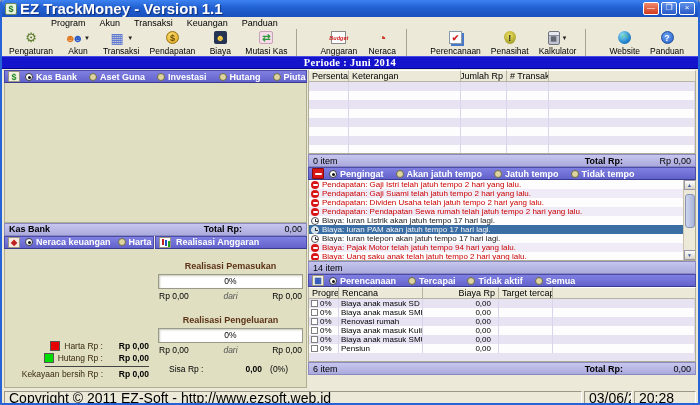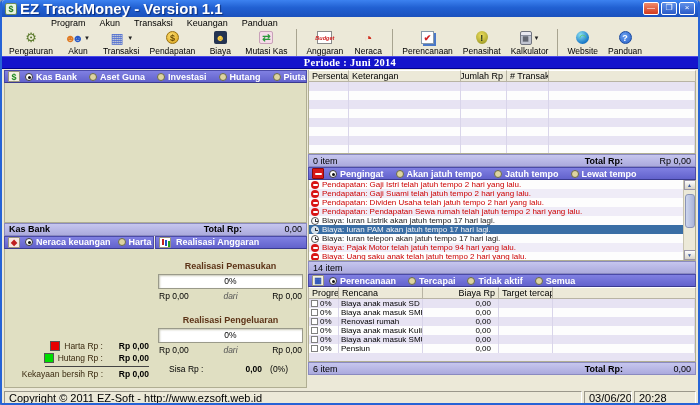--- a/index.html
+++ b/index.html
@@ -21,21 +21,21 @@
   .wbtn{width:16px;height:13px;border:1px solid #fff;border-radius:2px;color:#fff;
     font-size:8px;line-height:10px;text-align:center;background:linear-gradient(#5f90e8,#2a5bc8);}
   .wbtn.close{background:linear-gradient(#ef8a6a,#d23a1e);}
   
   .menubar{height:12px;display:flex;align-items:center;font-size:9px;padding-left:2px;background:#ece9d8;margin-left:40px;}
   .menu-item{padding:0 7px;white-space:nowrap;}
   
   .toolbar{height:27px;display:flex;align-items:stretch;padding:0 2px;background:#ece9d8;}
   .tbtn{display:flex;flex-direction:column;align-items:center;justify-content:flex-start;
     padding:1px 5px 0;min-width:40px;position:relative;}
-  .tbtn.with-sep{border-left:1px solid #a8a490;margin-left:4px;padding-left:9px;}
+  .tbtn.with-sep{border-left:1px solid #a8a490;margin-left:4px;padding-left:23px;}
   .tbtn-top{display:flex;align-items:center;height:15px;}
   .tb-label{font-size:8.5px;white-space:nowrap;margin-top:1px;}
   .dd{display:none;font-size:6px;color:#222;margin-left:2px;}
   .tbtn.has-dd .dd{display:inline;}
   .tb-icon{width:16px;height:14px;display:flex;align-items:center;justify-content:center;
     font-size:11px;line-height:14px;flex:none;}
   .settings-icon{color:#5a7a2a;font-size:13px;}
   .settings-icon::before{content:"⚙";}
   .users-icon::before{content:"☻";color:#e07820;font-size:11px;}
   .users-icon::after{content:"☻";color:#2858c8;font-size:11px;margin-left:-4px;}
@@ -176,21 +176,21 @@
   .sisarow .sv{flex:1;text-align:right;font-weight:bold;}
   .legend{position:absolute;left:0;bottom:7px;width:150px;font-size:8.5px;}
   .lrow{display:flex;align-items:center;justify-content:flex-end;height:12px;padding-right:6px;}
   .lsq{width:10px;height:10px;flex:none;margin-right:4px;border:1px solid #555;}
   .lsq.harta{background:#e80000;}
   .lsq.hutang{background:#00dc00;}
   .llabel{color:#3a2a10;}
   .lval{width:46px;text-align:right;font-weight:bold;}
   .lline{margin:2px 6px 1px auto;width:104px;border-top:1px solid #444;}
   
-  .statusbar{height:15px;display:flex;gap:2px;padding:1px 2px;background:#ece9d8;font-size:11px;}
+  .statusbar{height:15px;display:flex;gap:2px;padding:1px 2px;background:#ece9d8;font-size:14px;}
   .spanel{border:1px solid;border-color:#9a978a #fff #fff #9a978a;display:flex;align-items:center;padding:0 4px;white-space:nowrap;overflow:hidden;}
   .spanel.copy{flex:1;}
   .spanel.date{width:48px;flex:none;}
   .spanel.time{width:62px;flex:none;}
 </style>
 </head>
 <body>
 
 <div class="window">
 
@@ -503,21 +503,21 @@
             <span class="ropt">
               <span class="rdot"></span>
               <span>Akan jatuh tempo</span>
             </span>
             <span class="ropt">
               <span class="rdot"></span>
               <span>Jatuh tempo</span>
             </span>
             <span class="ropt">
               <span class="rdot"></span>
-              <span>Lewat tempo</span>
+              <span>Tidak tempo</span>
             </span>
           </span>
       </div>
       <div class="remwrap">
         <div class="remlist">
           <div class="rem overdue">
             <span class="ricon"></span>
             <span class="rtext">Pendapatan: Gaji Istri telah jatuh tempo 2 hari yang lalu.</span>
           </div>
 

